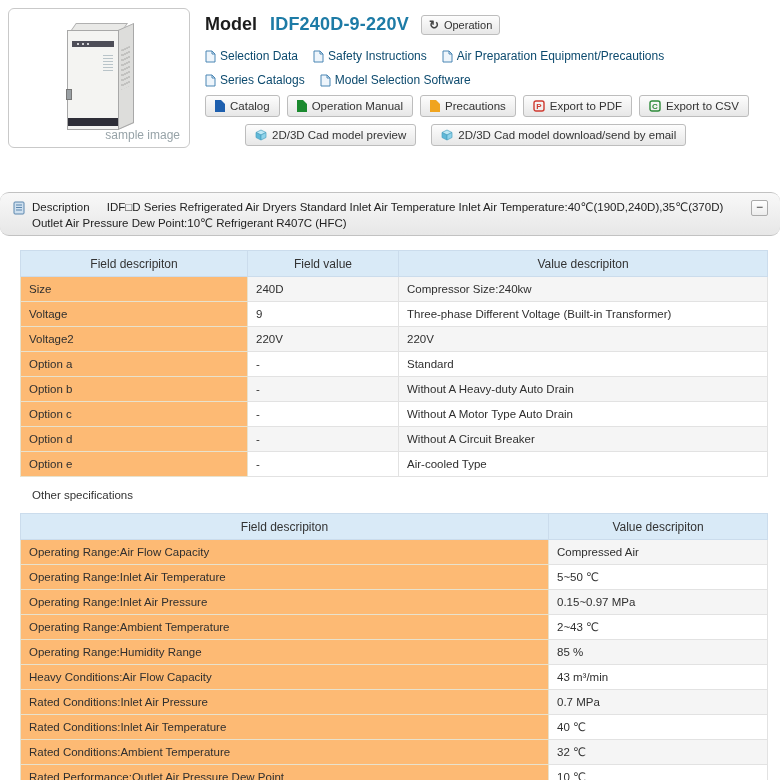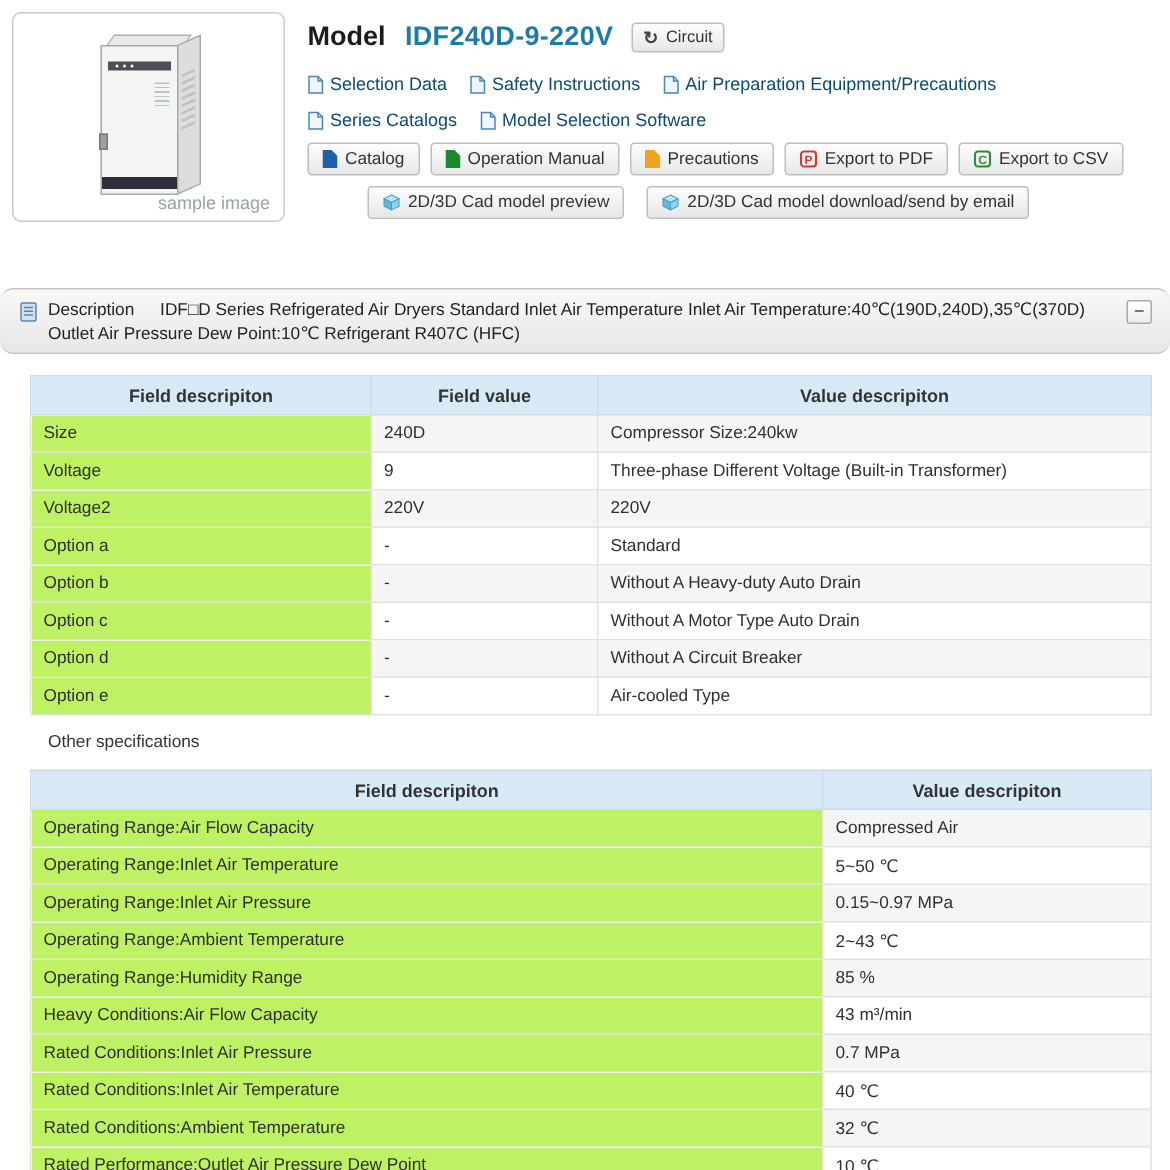--- a/index.html
+++ b/index.html
@@ -55,25 +55,25 @@
   .desc-icon{position:absolute;left:13px;top:8px;}
   .desc-label{font-weight:normal;margin-right:14px;}
   .collapse-btn{position:absolute;right:12px;top:7px;width:17px;height:16px;box-sizing:border-box;
                 background:linear-gradient(#fff,#ececec);border:1px solid #ababab;border-radius:2px;
                 font-size:12px;line-height:13px;text-align:center;color:#333;cursor:pointer;}
 
   
   table{border-collapse:collapse;table-layout:fixed;font-size:11.5px;color:#2f2f2f;}
   .spec-table{position:absolute;left:20px;top:250px;width:748px;}
   .other-table{position:absolute;left:20px;top:513px;width:748px;}
-  th{background:#d9eaf7;border:1px solid #cbdcec;font-weight:bold;font-size:12px;color:#333;
+  th{background:#d9eaf7;border:1px solid #cbdcec;font-weight:normal;font-size:12px;color:#333;
      height:25px;padding:0 8px;text-align:center;}
   td{border:1px solid #e2e2e2;height:16px;padding:4px 8px;background:#fff;overflow:hidden;
      white-space:nowrap;text-overflow:ellipsis;}
-  td.field{background:#bef264;border-color:#e8e2cd;}
+  td.field{background:#fdba74;border-color:#e8e2cd;}
   tbody tr:nth-child(odd) td:not(.field){background:#f5f5f5;}
   table{border:1px solid #d6d6d6;}
   .other-title{position:absolute;left:32px;top:489px;font-size:11.5px;color:#333;}
 
   .ic{display:inline-block;vertical-align:middle;}
 </style>
 </head>
 <body>
 
 <div class="page">
@@ -97,21 +97,21 @@
     </div>
     <span class="sample-caption">sample image</span>
   </div>
 
   <div class="head-area">
     <div class="title-row">
       <span class="model-label">Model</span>
       <span class="model-number">IDF240D-9-220V</span>
       <button class="btn reconfig-btn">
         <span class="reload-glyph">↻</span>
-        <span>Circuit</span>
+        <span>Operation</span>
       </button>
     </div>
 
     <div class="links-block">
       <a class="doc-link">
         <svg class="ic" width="11" height="13" viewBox="0 0 11 13">
             <path d="M1 1h6l3 3v8H1z" fill="#eef5fb" stroke="#4a86b4"></path>
             <path d="M7 1v3h3" fill="none" stroke="#4a86b4"></path>
           </svg>
         <span>Selection Data</span>

